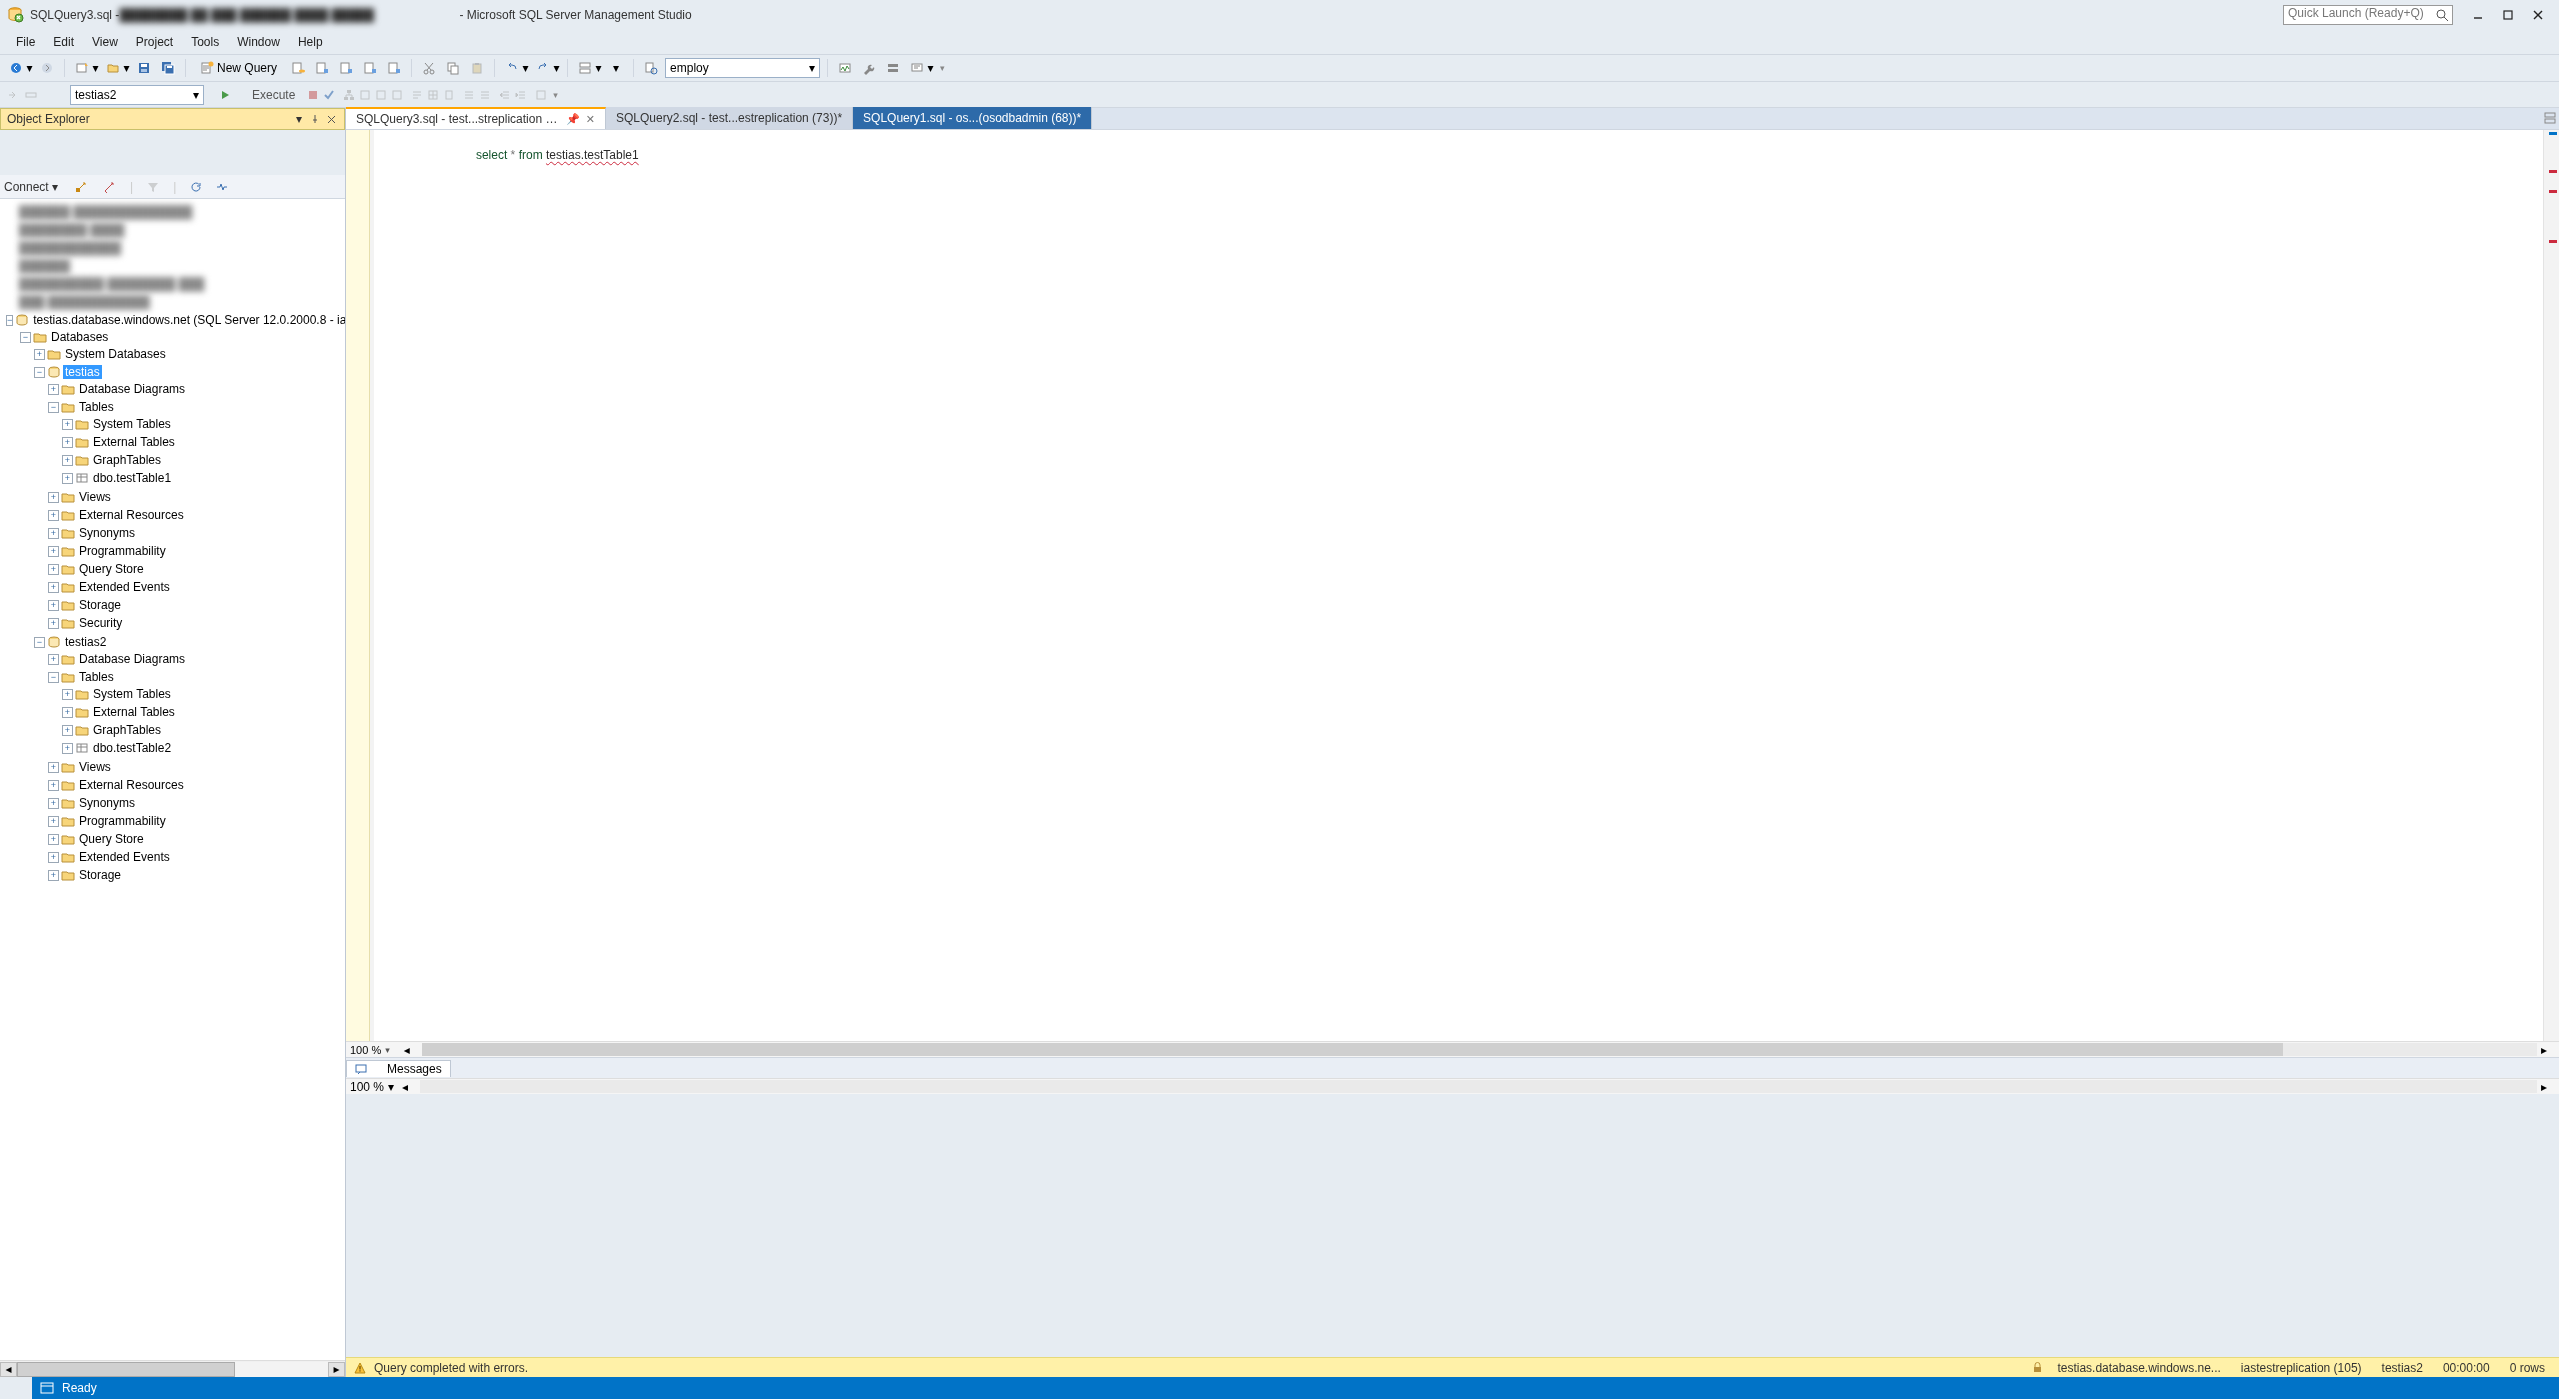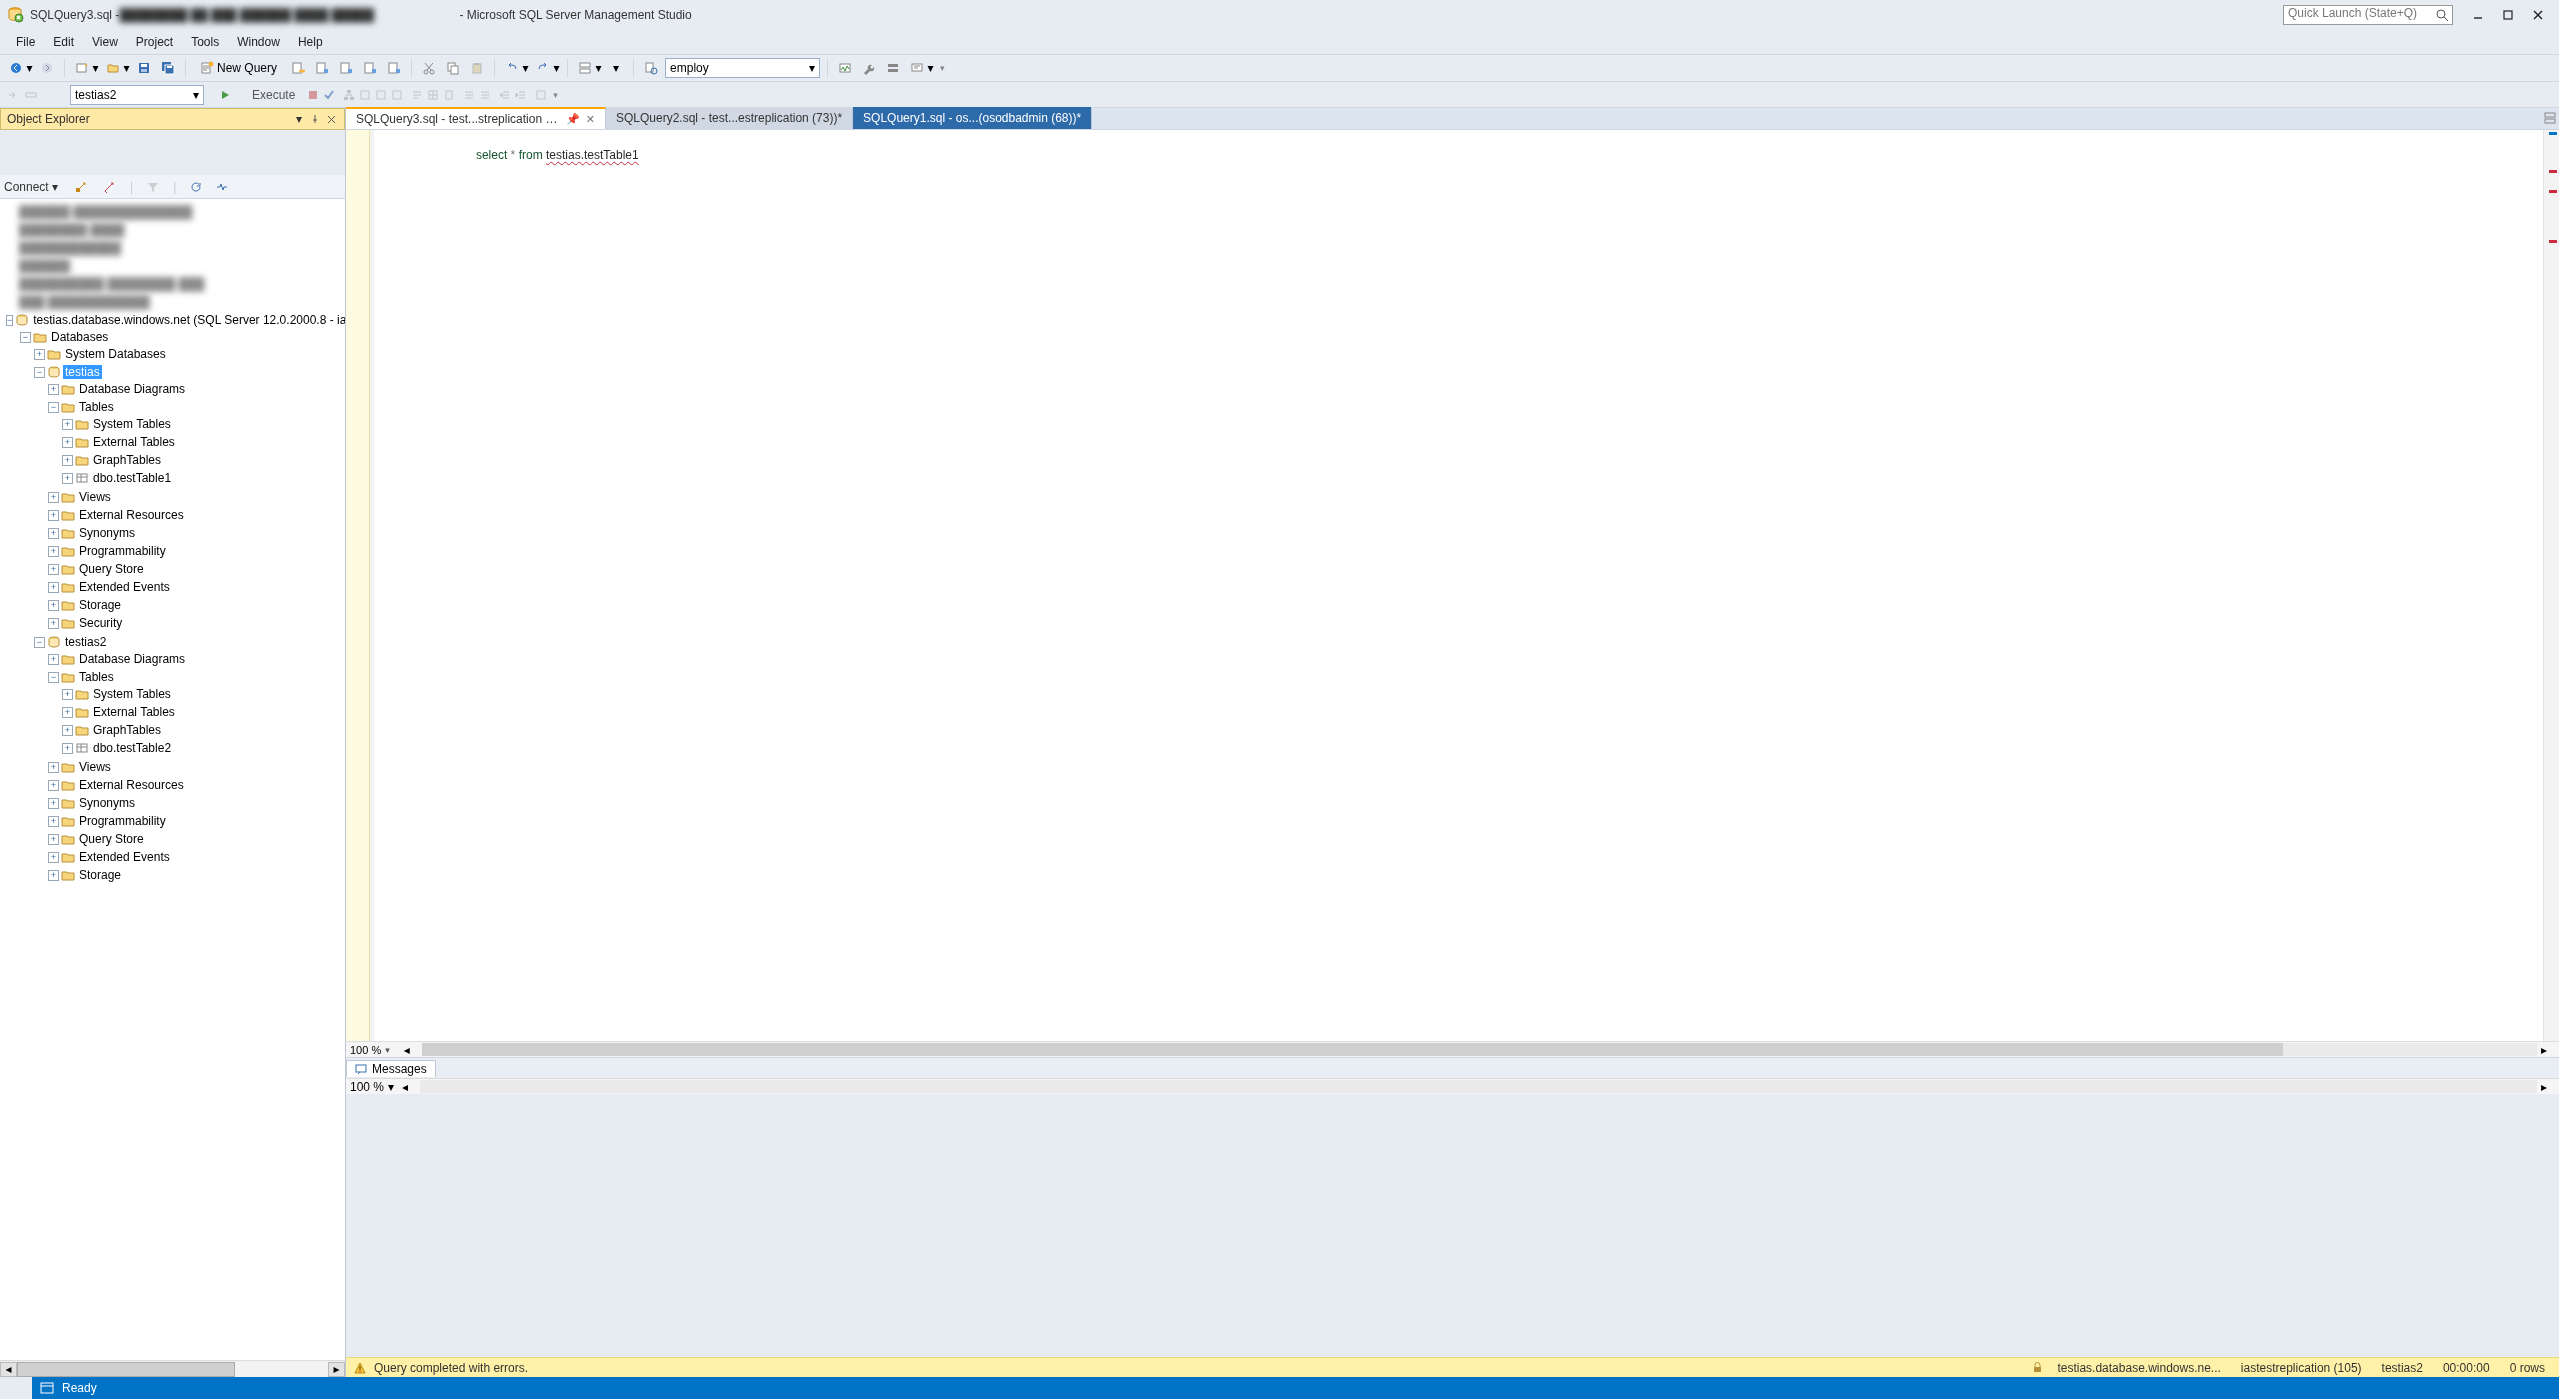--- a/index.html
+++ b/index.html
@@ -81,21 +81,21 @@
 .code-line { font-family:Consolas, monospace; font-size:13px; padding:2px 8px; white-space:pre;}
 .kw { color:#14532d;}
 .star{ color:#777;}
 .ident-err { color:#2a2a2a; text-decoration: underline wavy #cc2a3e; text-decoration-thickness:1px; text-underline-offset:2px;}
 .zoom-strip{height:16px;border-top:1px solid #ddd;display:flex;align-items:center;background:#f5f5f5;padding:0 4px;gap:4px;}
 .zoom-strip .zoom-val{font-size:11px;}
 .zoom-strip .zoom-dd{font-size:9px;color:#555;}
 
 .messages-panel{ height:300px; border-top:1px solid #cfd6e0; display:flex; flex-direction:column;}
 .messages-tabbar{ height:20px; background:#e9eef5; display:flex; align-items:center;}
-.messages-tab{ padding:1px 8px;background:#fff;border:1px solid #bfc8d4;border-bottom:none;font-size:11px;display:flex;align-items:center;gap:5px;}
+.messages-tab{ padding:1px 8px;background:#fff;border:1px solid #bfc8d4;border-bottom:none;font-size:11px;display:flex;align-items:center;gap:20px;}
 .messages-body{ flex:1; background:#fff; overflow:auto; font-family:Consolas, monospace; font-size:12px; padding:4px 10px;}
 .msg-err{ color:#cc2a3e; white-space:pre;}
 .msg-info{ color:#222; white-space:pre; margin-top:10px;}
 .messages-zoom{ height:16px; border-top:1px solid #ddd; background:#f5f5f5; display:flex; align-items:center; padding:0 4px; gap:4px;}
 
 .status-yellow { height:20px; background:#fff1a8; border-top:1px solid #e6d97a; display:flex; align-items:center; padding:0 8px; gap:8px; font-size:11px; color:#333;}
 .status-yellow .spacer{flex:1;}
 .status-yellow .cell{padding:0 6px; white-space:nowrap;}
 .status-yellow .warn-ico{display:inline-flex;}
 
@@ -118,21 +118,21 @@
         <path d="M3 4v8c0 1.3 2.7 2.4 6 2.4s6-1.1 6-2.4V4" fill="#fbd989" stroke="#c98812"></path>
         <circle cx="13" cy="12" r="4" fill="#6fbf4a" stroke="#3d7a24"></circle>
         <path d="M11 13l3-3M11 10l3 3" stroke="#fff" stroke-width="1.2"></path>
       </svg>
   </span>
   <span class="title-text">SQLQuery3.sql - </span>
   <span class="title-text blur-row" style="width:340px;display:inline-block;">████████ ██ ███ ██████ ████ █████</span>
   <span class="title-text"> - Microsoft SQL Server Management Studio</span>
   <div class="spacer"></div>
   <div class="quicklaunch">
-    <span>Quick Launch (State+Q)</span>
+    <span>Quick Launch (Ready+Q)</span>
     <span class="search-icon">
         <svg width="14" height="14" viewBox="0 0 14 14">
           <circle cx="6" cy="6" r="4" fill="none" stroke="#555"></circle>
           <line x1="9" y1="9" x2="13" y2="13" stroke="#555"></line>
         </svg>
       </span>
   </div>
   <div class="win-btns">
     <div>
         <svg width="12" height="12">

